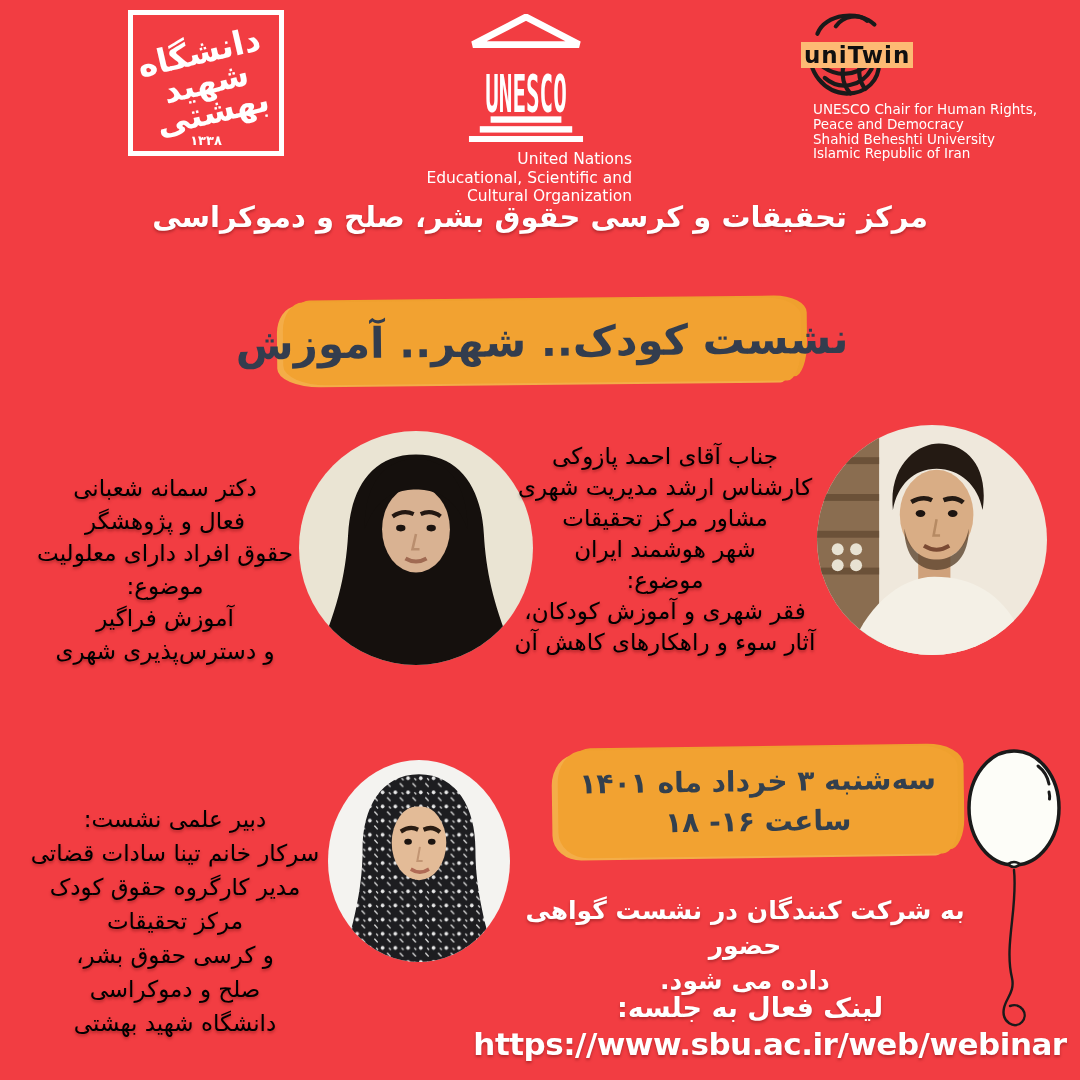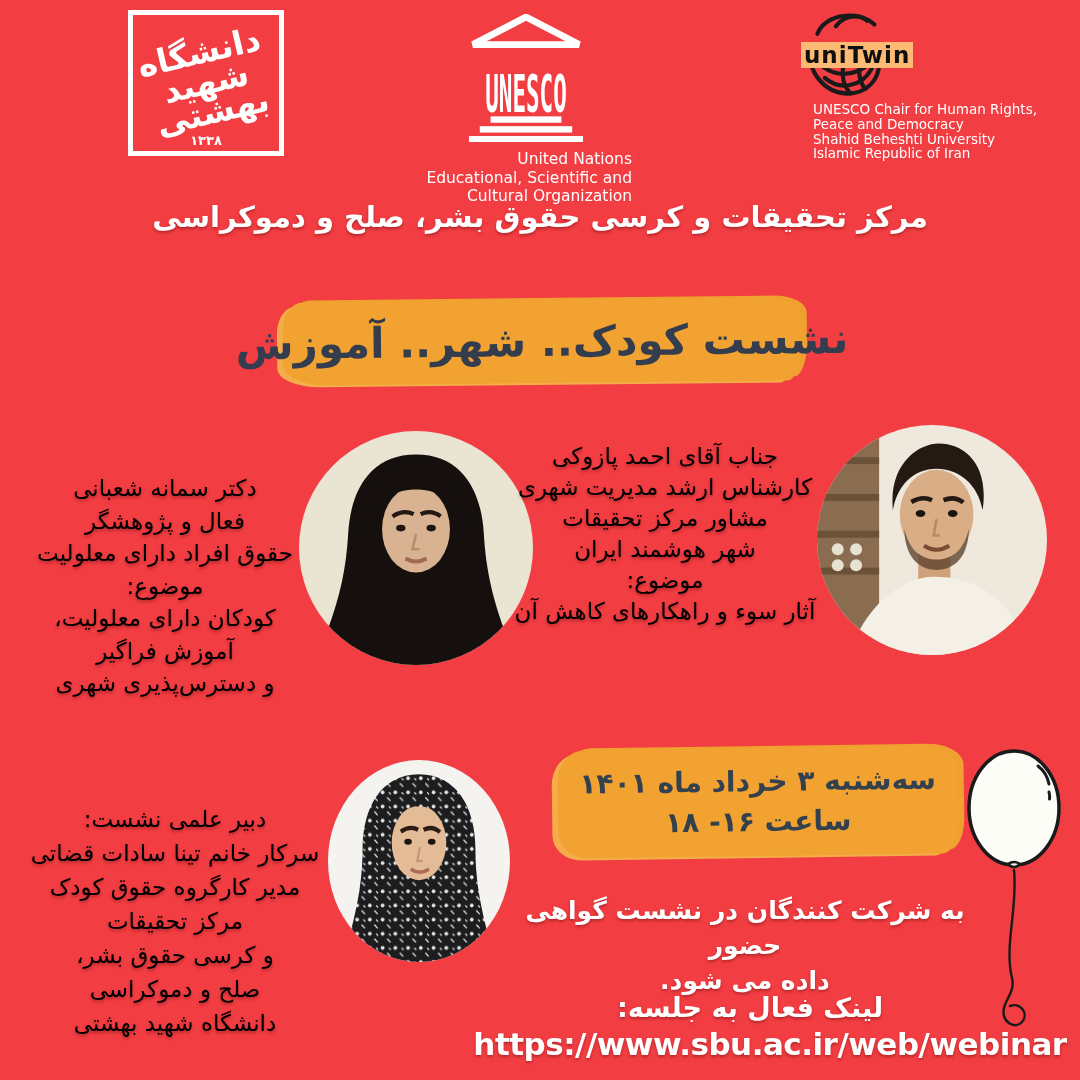--- a/index.html
+++ b/index.html
@@ -160,21 +160,20 @@
 
   <div class="brush title-box">
     <div class="title-text fa">نشست کودک.. شهر.. آموزش</div>
   </div>
 
   <div class="txt-col spk-left fa wshadow">
     <div>دکتر سمانه شعبانی</div>
     <div>فعال و پژوهشگر</div>
     <div>حقوق افراد دارای معلولیت</div>
     <div>موضوع:</div>
-    <div>کودکان دارای معلولیت،</div>
     <div>آموزش فراگیر</div>
     <div>و دسترس‌پذیری شهری</div>
   </div>
 
   <div class="photo photo-left">
     <svg viewBox="0 0 100 100" preserveAspectRatio="none">
       <rect width="100" height="100" fill="#eae4d3"></rect>
       <path d="M50 10 C30 10 22 26 21 44 C20 62 16 78 6 100 L94 100 C84 78 80 62 79 44 C78 26 70 10 50 10 Z" fill="#15100d"></path>
       <ellipse cx="50" cy="42" rx="14.5" ry="18.5" fill="#d9b292"></ellipse>
       <path d="M50 12 C34 12 28 26 28 42 C33 28 42 25 50 25 C58 25 67 28 72 42 C72 26 66 12 50 12 Z" fill="#15100d"></path>
@@ -186,20 +185,21 @@
       <path d="M45.5 54.5 q4.5 2.6 9 0" stroke="#a06a52" stroke-width="1.7" fill="none"></path>
     </svg>
   </div>
 
   <div class="txt-col spk-right fa wshadow">
     <div>جناب آقای احمد پازوکی</div>
     <div>کارشناس ارشد مدیریت شهری</div>
     <div>مشاور مرکز تحقیقات</div>
     <div>شهر هوشمند ایران</div>
     <div>موضوع:</div>
+    <div>فقر شهری و آموزش کودکان،</div>
     <div>آثار سوء و راهکارهای کاهش آن</div>
   </div>
 
   <div class="photo photo-right">
     <svg viewBox="0 0 100 100" preserveAspectRatio="none">
       <rect width="100" height="100" fill="#efe8dc"></rect>
       <rect x="0" y="0" width="27" height="100" fill="#8a6d50"></rect>
       <rect x="0" y="14" width="27" height="3" fill="#6b5138"></rect>
       <rect x="0" y="30" width="27" height="3" fill="#6b5138"></rect>
       <rect x="0" y="46" width="27" height="3" fill="#6b5138"></rect>

